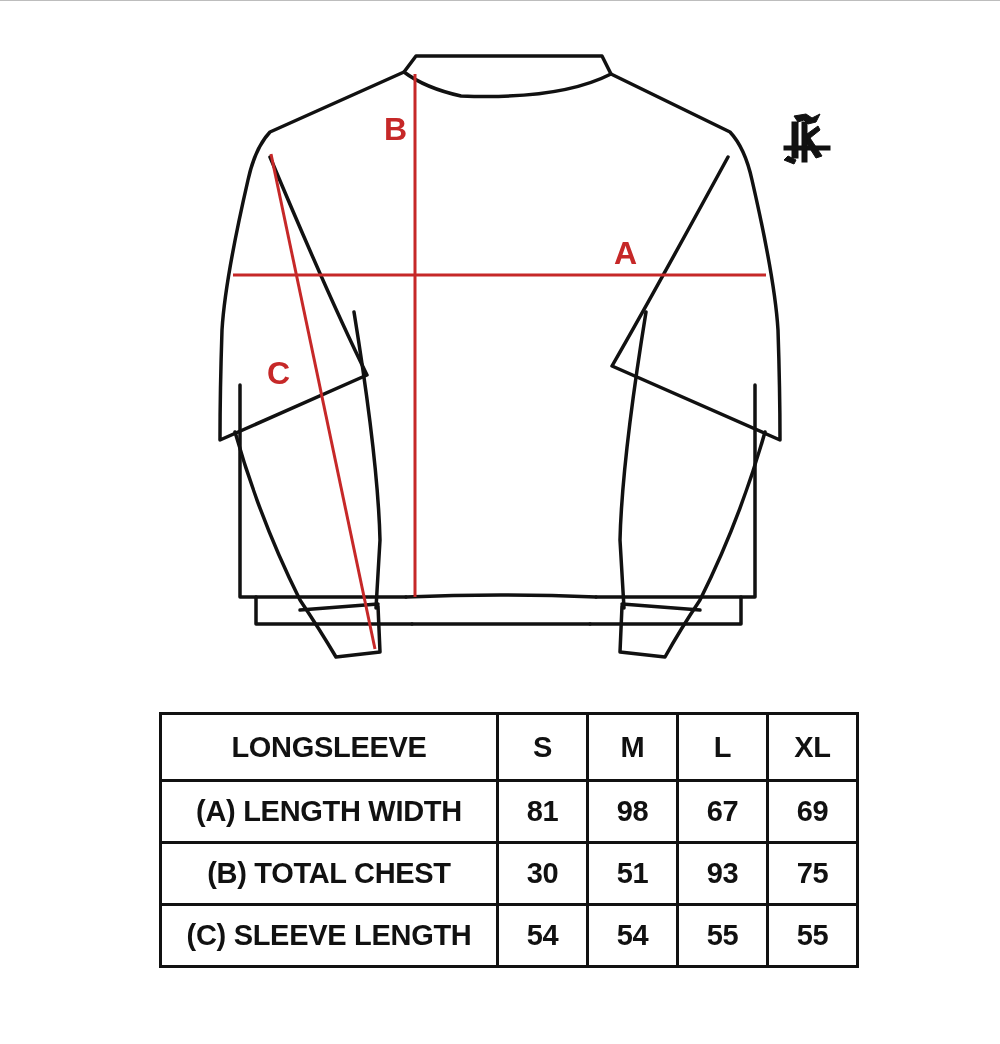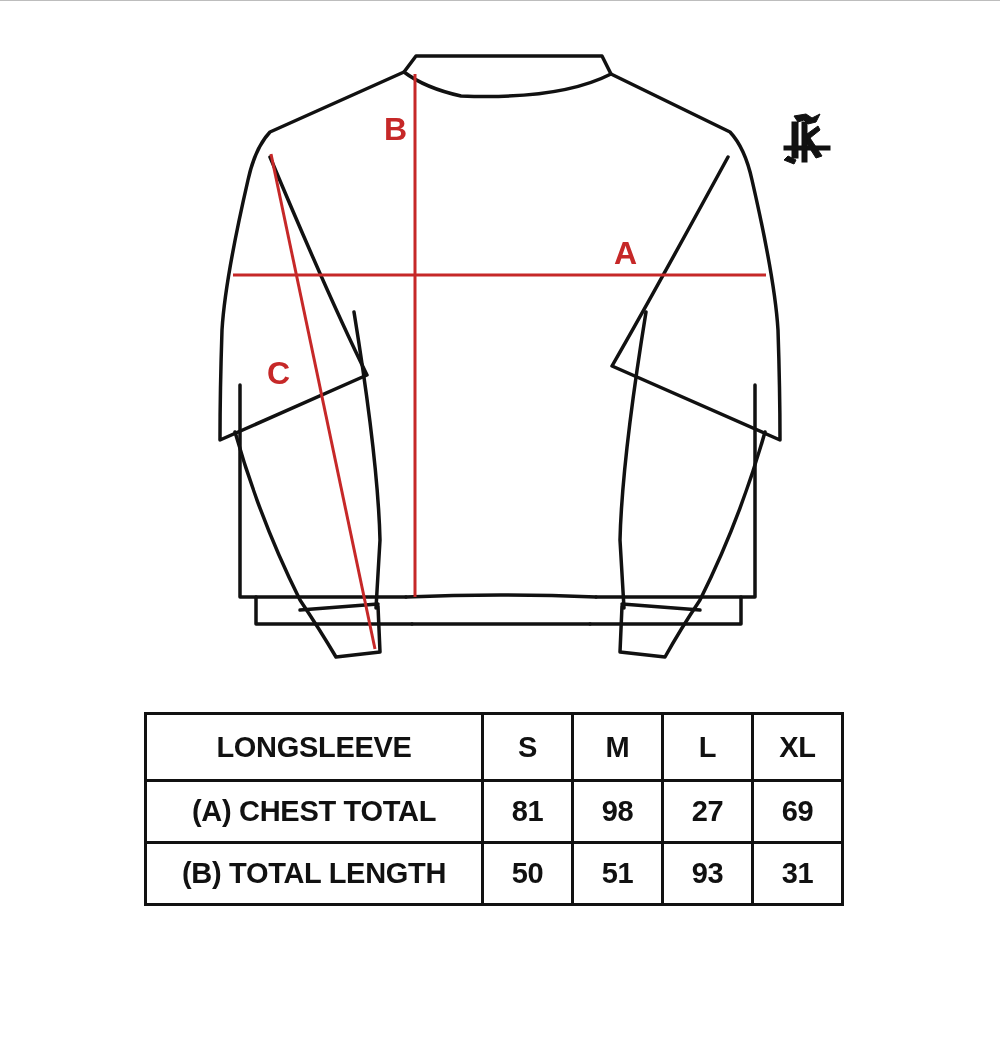--- a/index.html
+++ b/index.html
@@ -3,21 +3,21 @@
   <meta charset="utf-8">
   <style>
     html, body { margin: 0; padding: 0; background: #ffffff; }
     body { width: 1000px; height: 1044px; position: relative; overflow: hidden; font-family: "Liberation Sans", sans-serif; }
     .top-rule { position: absolute; left: 0; top: 0; width: 1000px; height: 1px; background: #bdbdbd; }
     .diagram { position: absolute; left: 0; top: 0; width: 1000px; height: 690px; }
     .diagram svg { width: 1000px; height: 690px; display: block; }
     .label { font-family: "Liberation Sans", sans-serif; font-weight: bold; font-size: 32px; fill: #c62828; }
     .logo { position: absolute; left: 776px; top: 108px; width: 56px; height: 64px; }
     table.size-table {
-      position: absolute; left: 144px; top: 712px;
+      position: absolute; left: 159px; top: 712px;
       border-collapse: collapse; border: 3px solid #111;
       font-family: "Liberation Sans", sans-serif; font-weight: bold; color: #111;
     }
     .size-table td {
       border: 3px solid #111; height: 59px; text-align: center; vertical-align: middle;
       font-size: 29px; padding: 0; letter-spacing: -0.3px;
     }
     .size-table td.rowhead { width: 334px; }
     .size-table td.col { width: 87px; }
     .size-table tr.head td { height: 64px; }
@@ -78,27 +78,34 @@
 <table class="size-table">
   <tbody>
       <tr class="head">
     <td class="rowhead">LONGSLEEVE</td>
     <td class="col">S</td>
     <td class="col">M</td>
     <td class="col">L</td>
     <td class="col">XL</td>
   </tr>
   <tr>
-    <td class="rowhead">(A) CHEST TOTAL</td>
+    <td class="rowhead">(A) LENGTH WIDTH</td>
     <td>81</td>
     <td>98</td>
-    <td>27</td>
+    <td>67</td>
     <td>69</td>
   </tr>
   <tr>
-    <td class="rowhead">(B) TOTAL LENGTH</td>
-    <td>50</td>
+    <td class="rowhead">(B) TOTAL CHEST</td>
+    <td>30</td>
     <td>51</td>
     <td>93</td>
-    <td>31</td>
+    <td>75</td>
+  </tr>
+  <tr>
+    <td class="rowhead">(C) SLEEVE LENGTH</td>
+    <td>54</td>
+    <td>54</td>
+    <td>55</td>
+    <td>55</td>
   </tr>
 </tbody>
   </table>
 
 </body></html>

